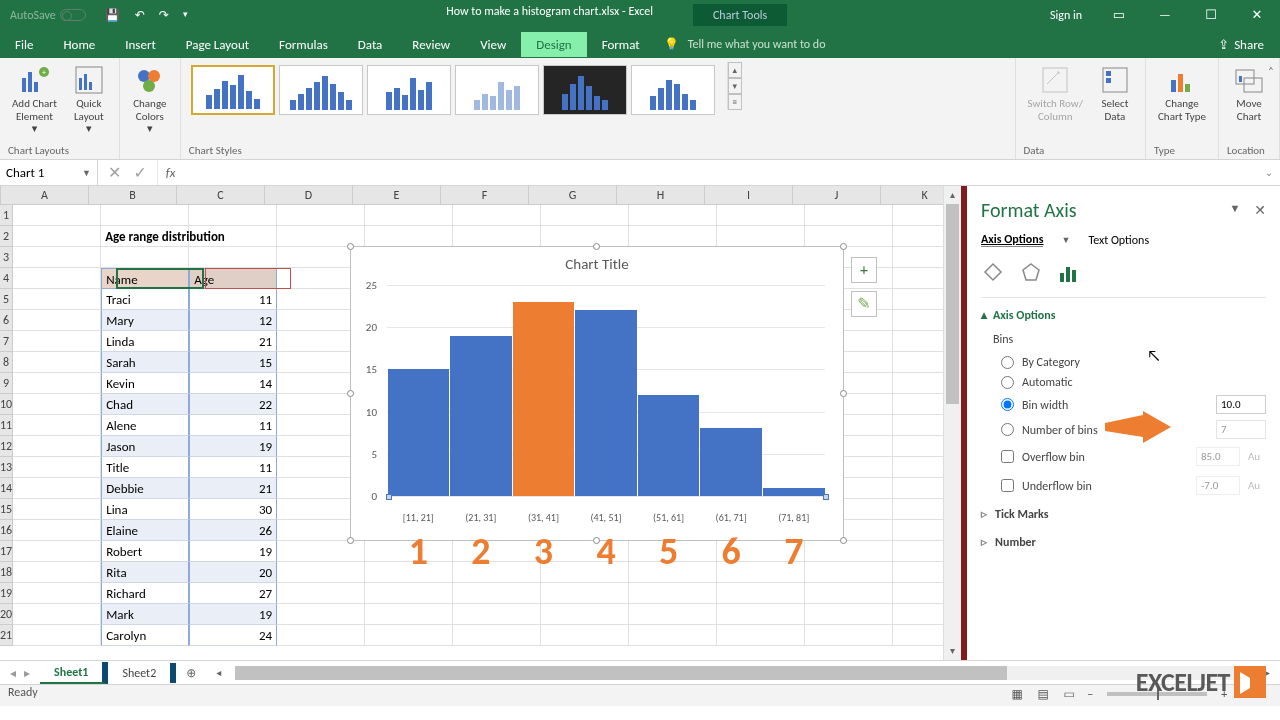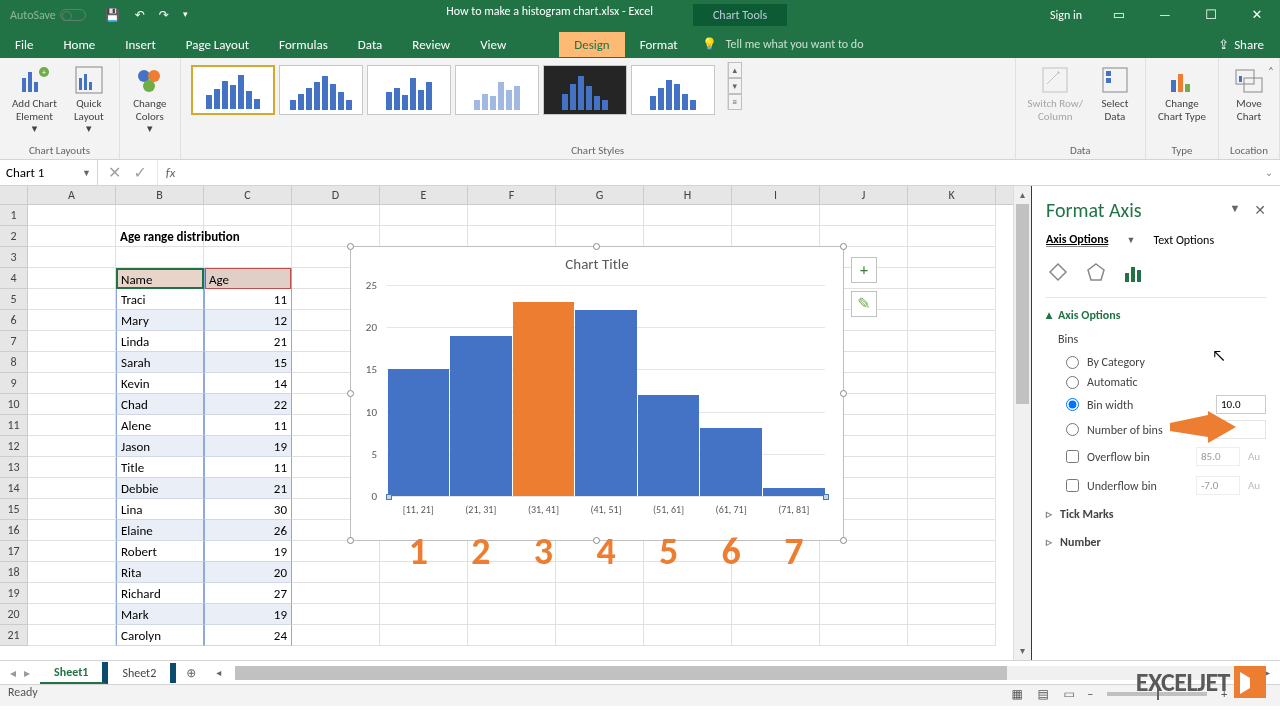--- a/index.html
+++ b/index.html
@@ -15,28 +15,28 @@
   .chart-tools-tab{ background:#0c5b34; padding:4px 20px; color:#bcd;}
   .titlebar .win { display:flex; gap:0; align-items:center;}
   .titlebar .win .sgn{padding:0 14px;color:#fff;font-size:12px;}
   .titlebar .win .ctrl{width:46px; text-align:center; color:#fff; font-size:13px; line-height:30px;}
   
   
   .ribbon-tabs { height: 28px; background:#217346; display:flex; align-items:center; padding-left:0;}
   .ribbon-tabs .tab { padding:5px 15px; color:#fff; font-size:13px; cursor:pointer;}
   .ribbon-tabs .tab.file { background:transparent; }
   .ribbon-tabs .tab.active { background:#fff; color:#217346; }
-  .ribbon-tabs .tab.design { background:#fdba74; color:#217346;margin-left:38px;}
+  .ribbon-tabs .tab.design { background:#86efac; color:#217346;}
   .ribbon-tabs .tell { color:#c8e0cd; font-size:12px; display:flex; align-items:center; gap:8px; margin-left:10px;}
   .ribbon-tabs .share { margin-left:auto; color:#fff; padding:5px 16px; font-size:13px; display:flex; gap:5px; align-items:center;}
   
   
   .ribbon { height:102px; background:#f3f3f3; border-bottom:1px solid #d4d4d4; display:flex; position:relative;}
   .ribbon-group { border-right:1px solid #e0e0e0; padding:4px 8px 0; display:flex; flex-direction:column; justify-content:space-between; }
-  .ribbon-group .label { text-align:center; font-size:11px; color:#666; padding-bottom:2px;}
+  .ribbon-group .label { text-align:left; font-size:11px; color:#666; padding-bottom:2px;}
   .rg-body { display:flex; gap:6px; align-items:flex-start;}
   .rbtn { display:flex; flex-direction:column; align-items:center; padding:2px 4px; font-size:11px; color:#444; min-width:44px; text-align:center; line-height:1.15;}
   .rbtn .ic { width:32px; height:32px; margin-bottom:2px;}
   .rbtn.disabled{opacity:.45}
   .chart-style-thumb{ width:84px; height:50px; border:1px solid #c8c8c8; background:#fff; margin:3px 2px 0; display:inline-flex; align-items:flex-end; justify-content:center; gap:2px; padding:4px; position:relative;}
   .chart-style-thumb.sel{border:2px solid #d4a92f;}
   .chart-style-thumb .bar{width:6px; background:#4472C4;}
   .chart-style-thumb.dark{background:#252525;}
   .chart-style-thumb.dark .bar{background:#4472C4;}
   .cs-gallery{display:flex;}
@@ -81,32 +81,32 @@
   .chart-side-btns{position:absolute; right:-34px; top:10px; display:flex; flex-direction:column; gap:8px;}
   .chart-side-btns div{width:26px;height:26px;border:1px solid #c0c0c0;background:#fff;text-align:center;line-height:24px;color:#3a7a3a;font-size:16px;}
   .chart-title{text-align:center;font-size:15px;color:#595959;padding:8px 0;}
   .plot{position:absolute;left:36px;top:38px;right:18px;bottom:44px;}
   .yaxis{position:absolute;left:0;top:38px;bottom:44px;width:30px;}
   .ytick{position:absolute;right:4px;font-size:11px;color:#595959;transform:translateY(-50%);}
   .gridln{position:absolute;left:0;right:0;border-top:1px solid #e6e6e6;}
   .bars{position:absolute;left:0;right:0;bottom:0;top:0;display:flex;align-items:flex-end;}
   .hb{flex:1;background:#4472C4;margin:0 0.5px;}
   .hb.hi{background:#ED7D31;}
-  .xlabels{position:absolute;left:36px;right:18px;bottom:24px;display:flex;}
+  .xlabels{position:absolute;left:36px;right:18px;bottom:16px;display:flex;}
   .xl{flex:1;text-align:center;font-size:10px;color:#595959;}
   .bignums{position:absolute;left:36px;right:18px;bottom:-34px;display:flex;}
   .bignums div{flex:1;text-align:center;font-size:38px;font-weight:700;color:#ED7D31;}
   .cs-dot{position:absolute;width:6px;height:6px;border:1px solid #4a7ab5;background:#c6d6ef;}
   
   .vscroll{width:18px;background:#f0f0f0;position:relative;border-left:1px solid #ddd;}
   .vscroll .thumb{position:absolute;top:18px;left:2px;right:2px;height:200px;background:#c1c1c1;}
   .vscroll .arr{height:18px;text-align:center;font-size:10px;color:#666;line-height:18px;}
   
   
-  .pane{ width:249px; border-left:1px solid #7f1d1d; padding:12px 14px 8px; position:relative; font-size:13px;}
+  .pane{ width:319px; border-left:6px solid #7f1d1d; padding:12px 14px 8px; position:relative; font-size:13px;}
   .pane-title{font-size:20px;color:#217346;font-weight:400;margin-bottom:10px;display:flex;justify-content:space-between;align-items:center;}
   .pane-title .x{font-size:14px;color:#666;}
   .pane-tabs{display:flex;gap:18px;font-size:12px;margin-bottom:8px;align-items:center;}
   .pane-tabs .pt-act{font-weight:600;text-decoration:underline;border-bottom:1px solid #888;}
   .pane-icons{display:flex;gap:14px;padding:6px 0 12px;border-bottom:1px solid #e4e4e4;margin-bottom:10px;}
   .pane-icon{width:24px;height:24px;color:#555;}
   .pane-icon.act{color:#217346;}
   .pane-section-head{color:#217346;font-size:12px;font-weight:600;display:flex;align-items:center;gap:6px;margin-bottom:10px;}
   .pane-sub{color:#444;font-size:12px;margin:4px 0 6px 12px;}
   .radio-row{display:flex;align-items:center;gap:8px;padding:3px 0 3px 20px;font-size:12px;color:#444;}

